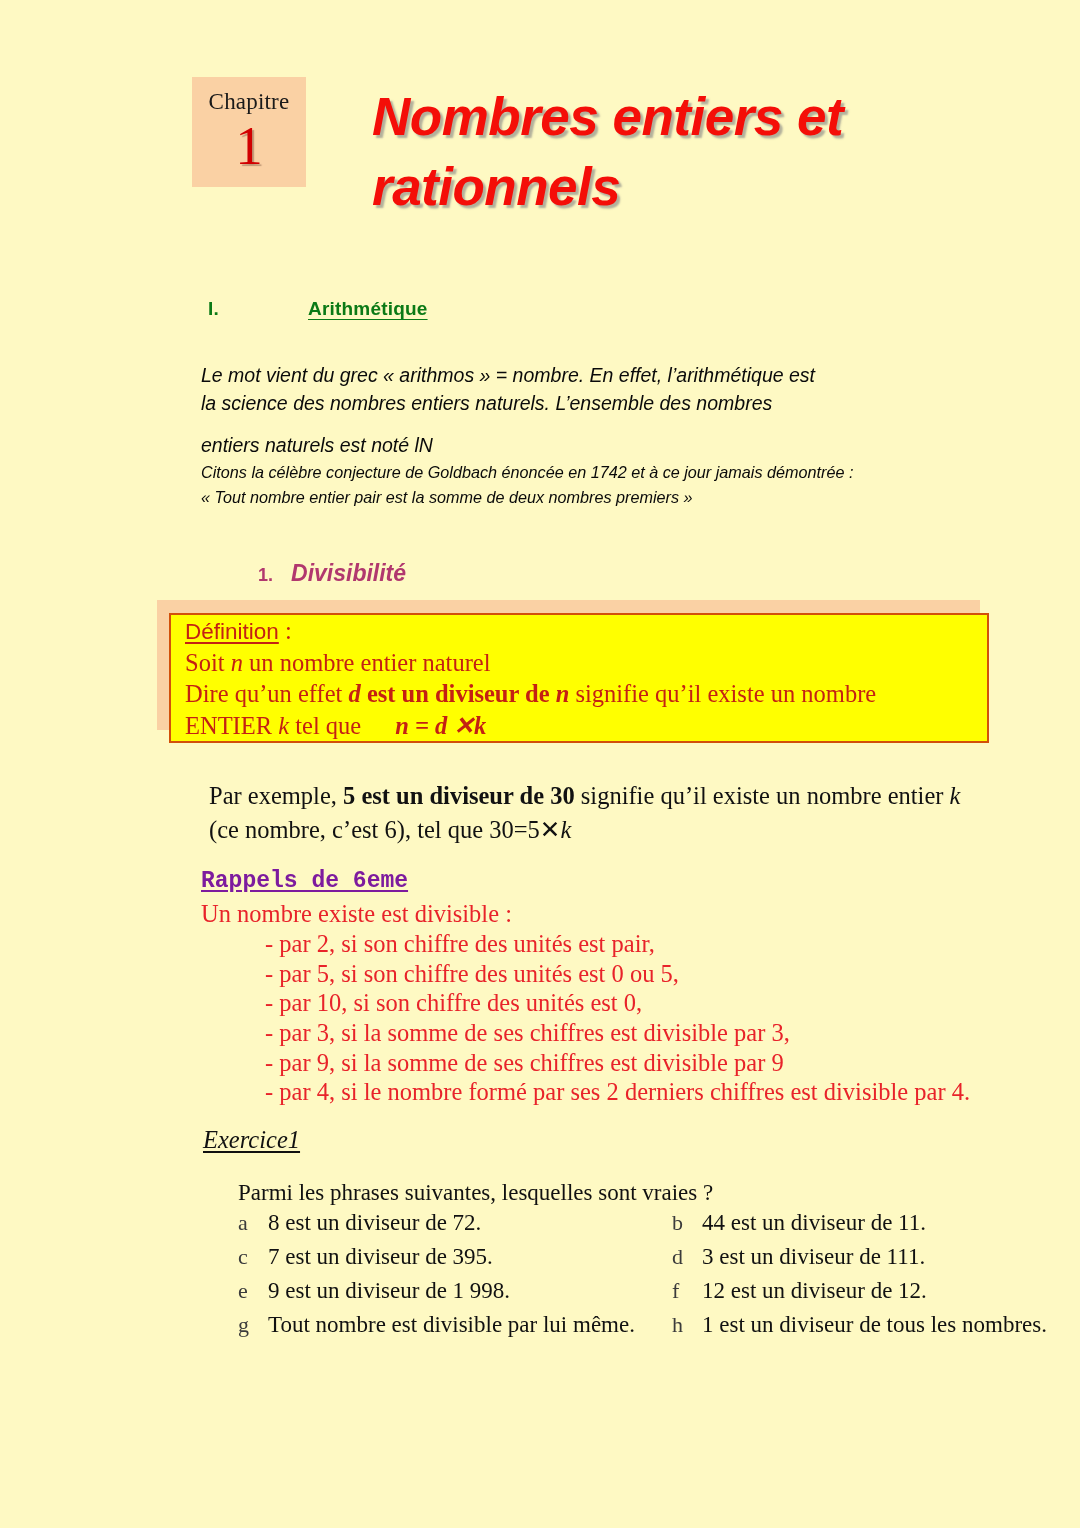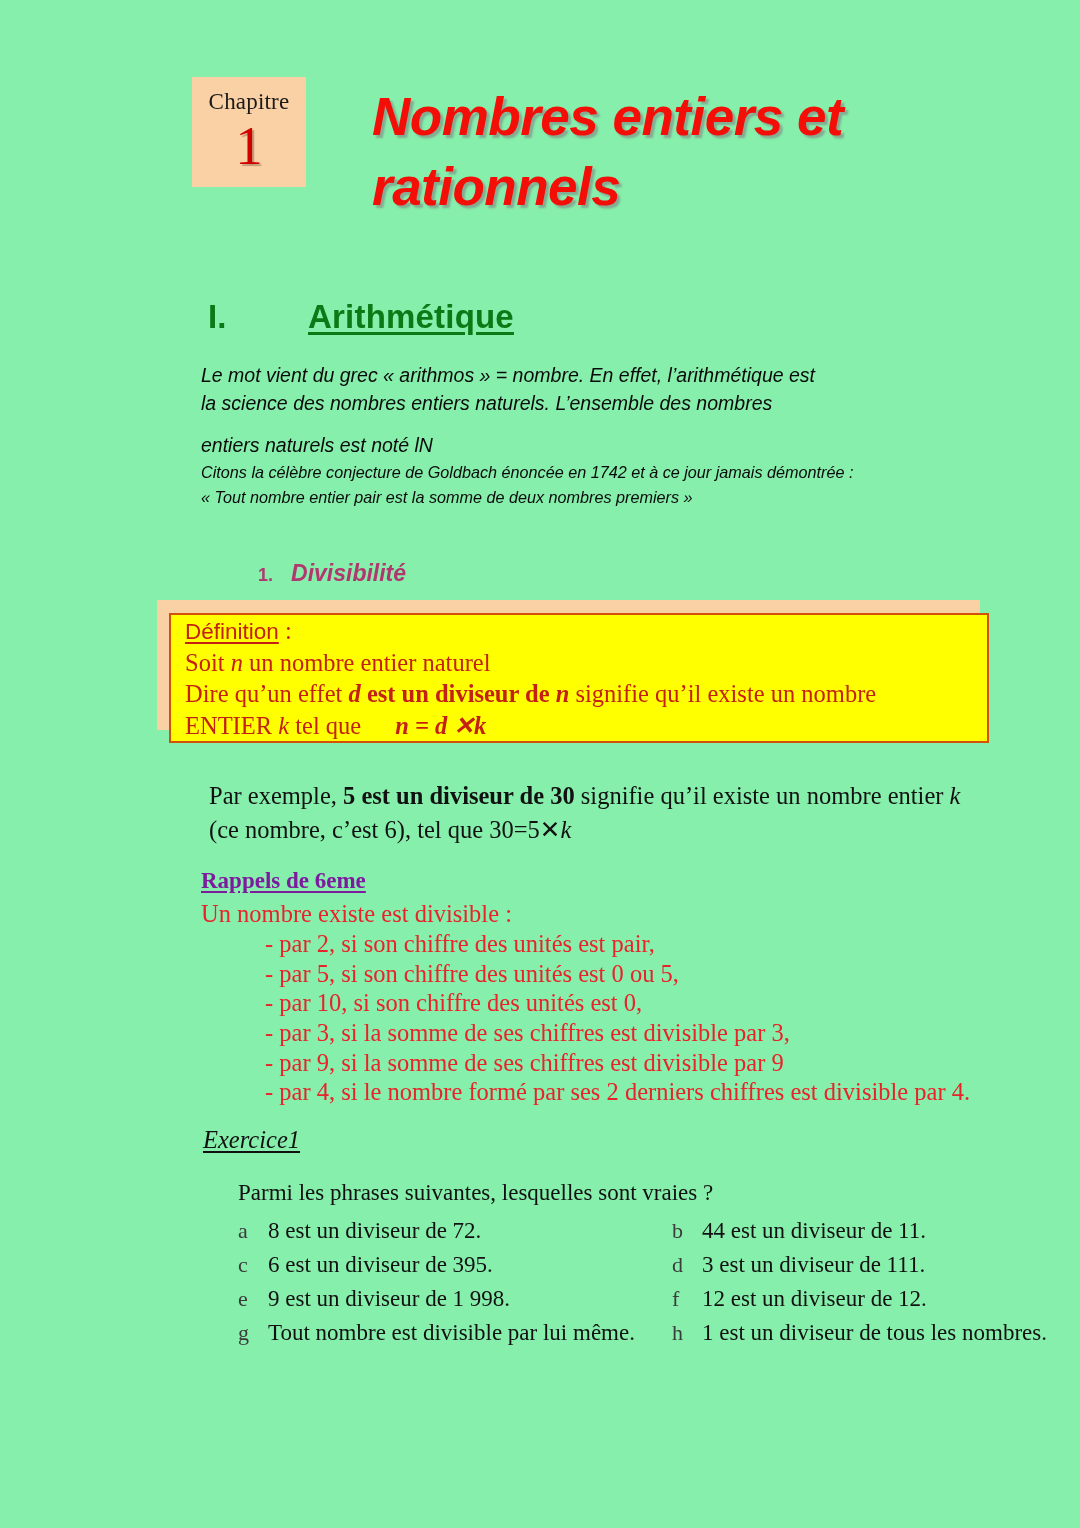--- a/index.html
+++ b/index.html
@@ -12,21 +12,21 @@
     height: 1528px;
     position: relative;
     font-family: "Liberation Serif", serif;
     overflow: hidden;
   }
 
   .page {
     position: relative;
     width: 1080px;
     height: 1528px;
-    background: #86efac;
+    background: #fef9c3;
   }
 
   
   .header {
     position: absolute;
     left: 0;
     top: 0;
     width: 1080px;
     height: 250px;
   }
@@ -73,21 +73,21 @@
     letter-spacing: -0.5px;
   }
 
   
   .section-head {
     position: absolute;
     left: 208px;
     top: 298px;
     font-family: "Liberation Sans", sans-serif;
     font-weight: bold;
-    font-size: 33px;
+    font-size: 19px;
     color: #0b7a16;
     letter-spacing: 0.2px;
   }
   .section-head .num { display: inline-block; width: 100px; }
   .section-head .ttl { text-decoration: underline; text-underline-offset: 4px; }
 
   
   .intro {
     position: absolute;
     left: 201px;
@@ -174,21 +174,21 @@
     font-size: 24.5px;
     color: #111111;
     line-height: 1.37;
   }
 
   
   .rappels-title {
     position: absolute;
     left: 201px;
     top: 868px;
-    font-family: Liberation Serif, serif;
+    font-family: Liberation Mono, monospace;
     font-weight: bold;
     font-size: 23px;
     color: #7d1b9e;
     text-decoration: underline;
     text-underline-offset: 3px;
   }
   .rappels-intro {
     position: absolute;
     left: 201px;
     top: 900px;
@@ -249,21 +249,21 @@
     white-space: nowrap;
   }
   .ex-cell.left { width: 434px; }
   .ex-cell.right { width: 400px; }
   .ex-key {
     display: inline-block;
     width: 30px;
     color: #3b3b3b;
     font-size: 22px;
   }
-  .ex-text { display: inline-block; margin-top: 8px; }
+  .ex-text { display: inline-block; }
 </style>
 </head>
 <body>
 
 <div class="page">
 
   <div class="header">
     <div class="chapter-box">
       <span class="chapter-word">Chapitre</span>
       <span class="chapter-num">1</span>
@@ -332,21 +332,21 @@
           <span class="ex-text">8  est un diviseur de  72.</span>
       </div>
       <div class="ex-cell right">
         <span class="ex-key">b</span>
           <span class="ex-text">44  est un diviseur de  11.</span>
       </div>
     </div>
     <div class="ex-row">
       <div class="ex-cell left">
         <span class="ex-key">c</span>
-          <span class="ex-text">6  est un diviseur de  395.</span>
+          <span class="ex-text">7  est un diviseur de  395.</span>
       </div>
       <div class="ex-cell right">
         <span class="ex-key">d</span>
           <span class="ex-text">3  est un diviseur de  111.</span>
       </div>
     </div>
     <div class="ex-row">
       <div class="ex-cell left">
         <span class="ex-key">e</span>
           <span class="ex-text">9  est un diviseur de  1 998.</span>

